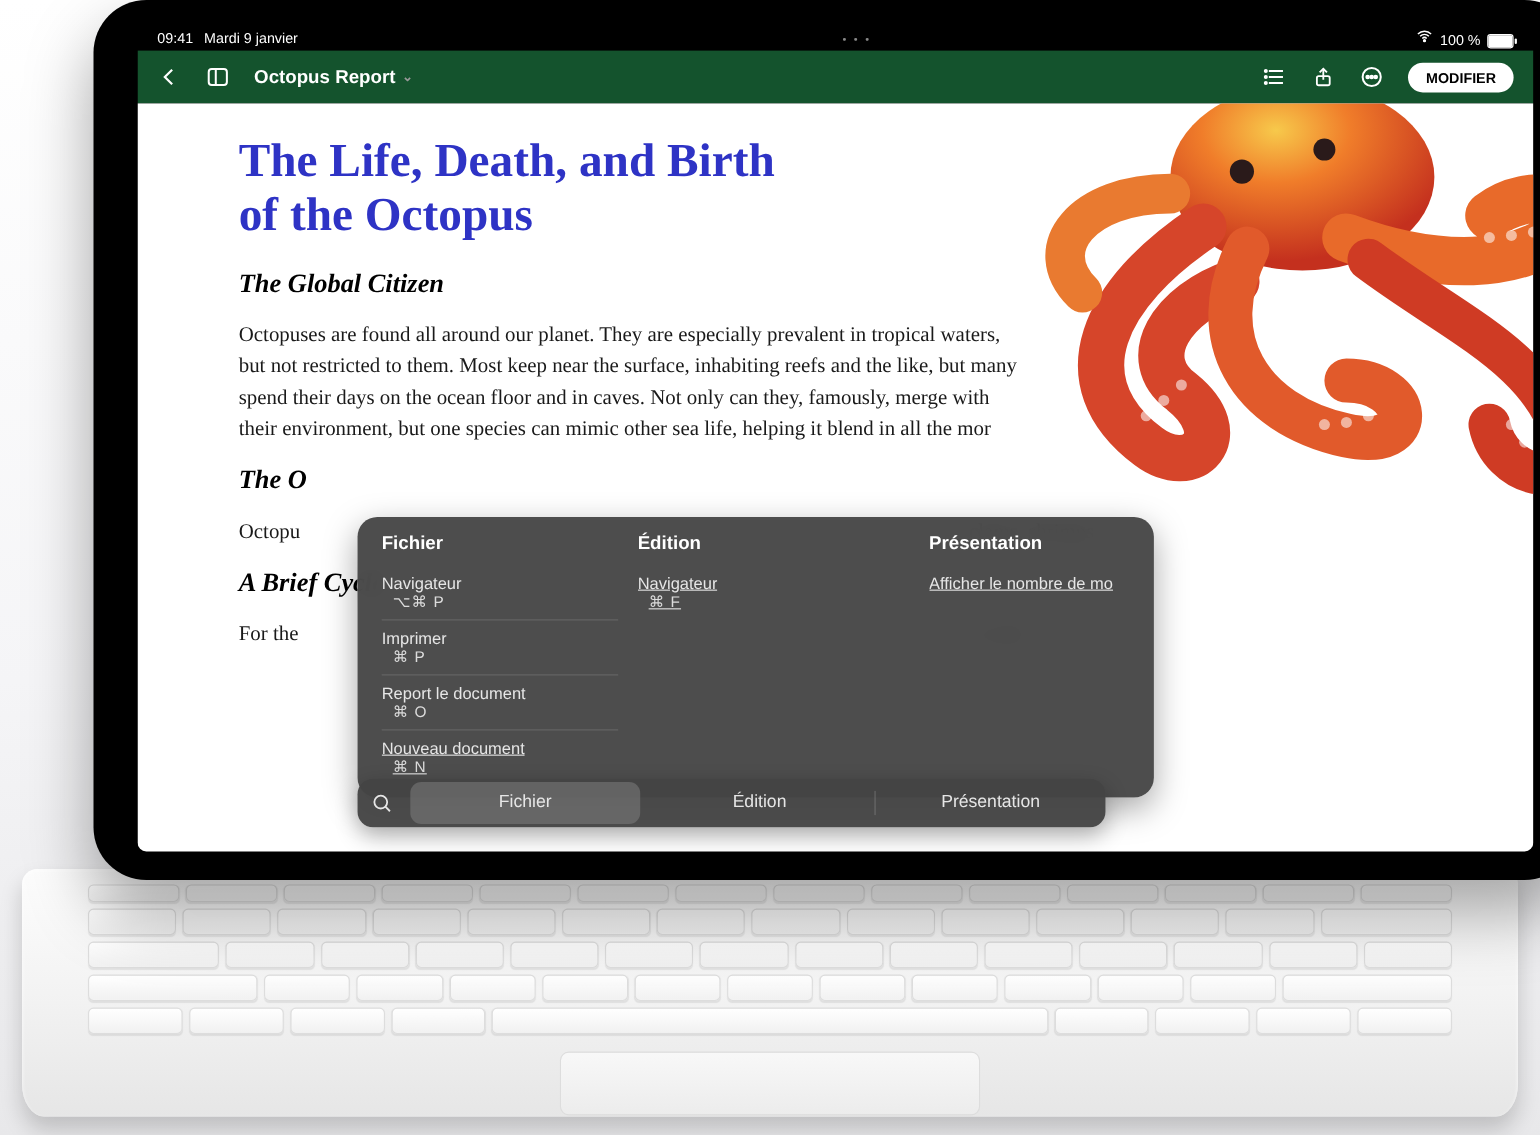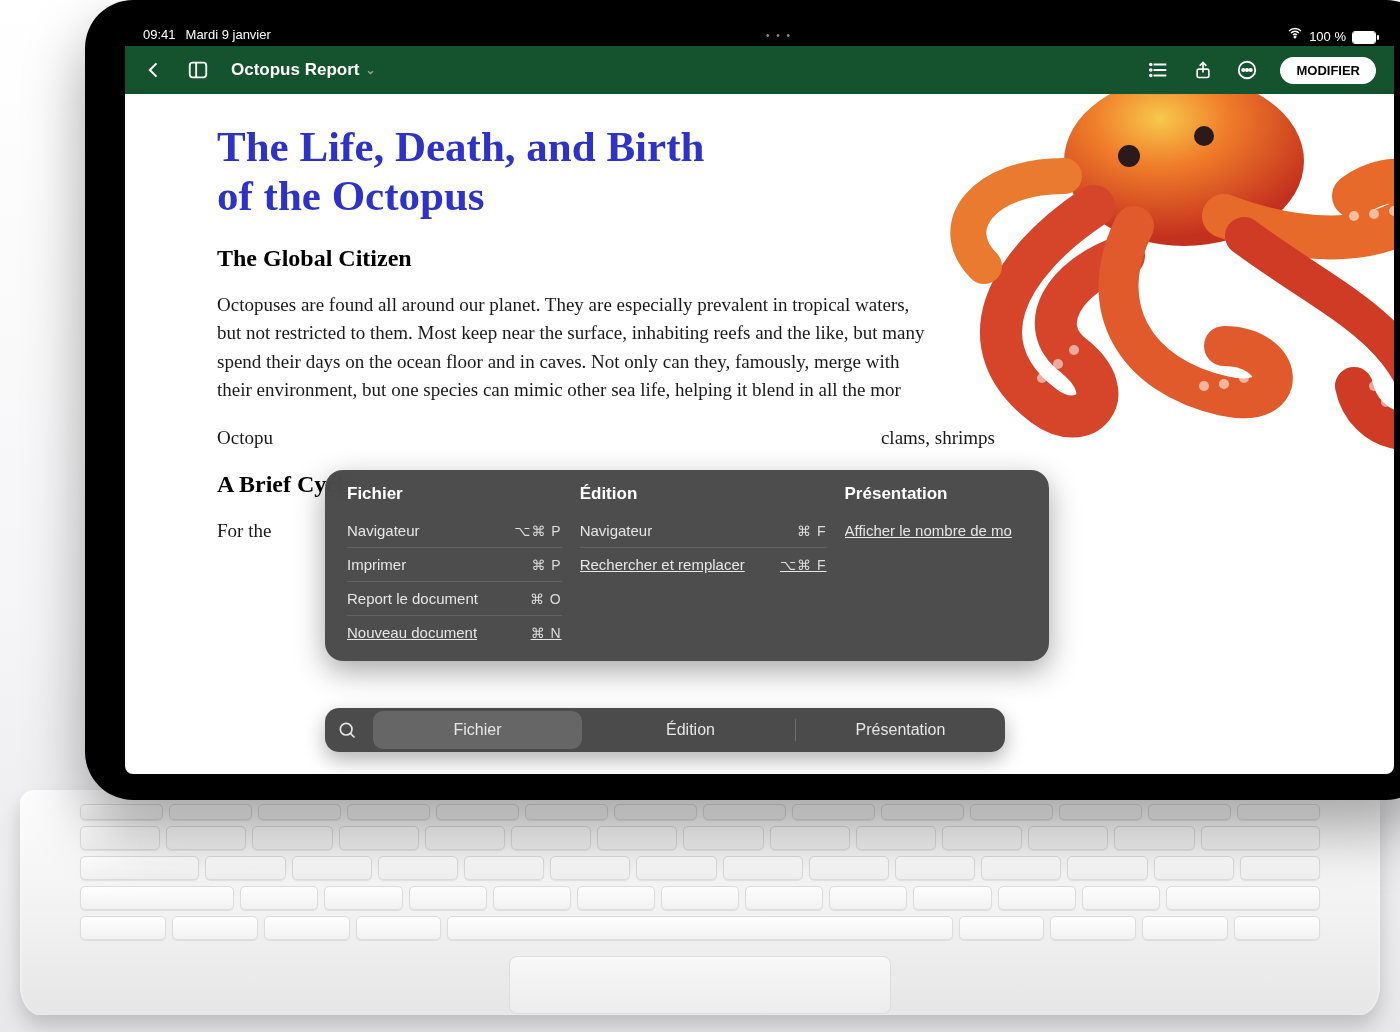--- a/index.html
+++ b/index.html
@@ -130,20 +130,21 @@
     font-weight: 700;
     line-height: 1.15;
     margin: 0 0 24px 0;
     max-width: 500px;
   }
   .h2 {
     font-family: Georgia, "Times New Roman", serif;
     font-weight: 700;
     font-size: 24px;
     margin: 18px 0 10px 0;
+    font-style: italic;
   }
   .body {
     font-family: Georgia, "Times New Roman", serif;
     font-size: 19px;
     line-height: 1.5;
     color:#1a1a1a;
     max-width: 800px;
   }
   .body.narrow { max-width: 720px; }
 
@@ -183,26 +184,27 @@
   .hud-col:nth-child(3){ flex:0.85; padding-left:18px;}
   .hud-h {
     font-size: 17px;
     font-weight:700;
     color:#fff;
     margin-bottom:10px;
   }
   .hud-row {
     display:flex;
     justify-content:space-between;
-    align-items:flex-end;
+    align-items:flex-start;
     font-size:15px;
     padding: 8px 0;
     border-bottom: 1px solid rgba(255,255,255,0.12);
     white-space:nowrap;
     overflow:hidden;
+    flex-direction:column;
   }
   .hud-row:last-child { border-bottom:none;text-decoration:underline; }
   .hud-row .sc { color:#dcdcdc; font-size:14px; letter-spacing:1px; margin-left:10px;}
   .hud-row .lbl { overflow:hidden; text-overflow:ellipsis; }
 
   
   .hud-tabs {
     position:absolute;
     left: 200px;
     top: 688px;
@@ -428,20 +430,21 @@
               <circle cx="462" cy="336" r="5"></circle>
           </g>
         </svg>
       </div>
 
       <h1 class="doc-title-h">The Life, Death, and Birth of the Octopus</h1>
 
       <h2 class="h2">The Global Citizen</h2>
       <p class="body narrow">Octopuses are found all around our planet. They are especially prevalent in tropical waters, but not restricted to them. Most keep near the surface, inhabiting reefs and the like, but many spend their days on the ocean floor and in caves. Not only can they, famously, merge with their environment, but one species can mimic other sea life, helping it blend in all the mor</p>
 
+      <h2 class="h2">The O</h2>
       <p class="body" style="white-space:pre;">Octopu                                                                                                                                clams, shrimps                                                                                                                               devour                                                                                                                                and two leg</p>
 
       <h2 class="h2">A Brief Cycle</h2>
       <p class="body" style="white-space:pre;">For the                                                                                                                                st male</p>
 
     </div>
 
     <div class="hud">
       <div class="hud-cols">
         <div class="hud-col">
@@ -462,24 +465,20 @@
               <span class="lbl">Nouveau document</span>
               <span class="sc">⌘ N</span>
             </div>
         </div>
         <div class="hud-col">
           <div class="hud-h">Édition</div>
           <div class="hud-row">
               <span class="lbl">Navigateur</span>
               <span class="sc">⌘ F</span>
             </div>
-          <div class="hud-row">
-              <span class="lbl">Rechercher et remplacer</span>
-              <span class="sc">⌥⌘ F</span>
-            </div>
         </div>
         <div class="hud-col">
           <div class="hud-h">Présentation</div>
           <div class="hud-row">
               <span class="lbl">Afficher le nombre de mo</span>
               <span class="sc"></span>
             </div>
         </div>
       </div>
     </div>

